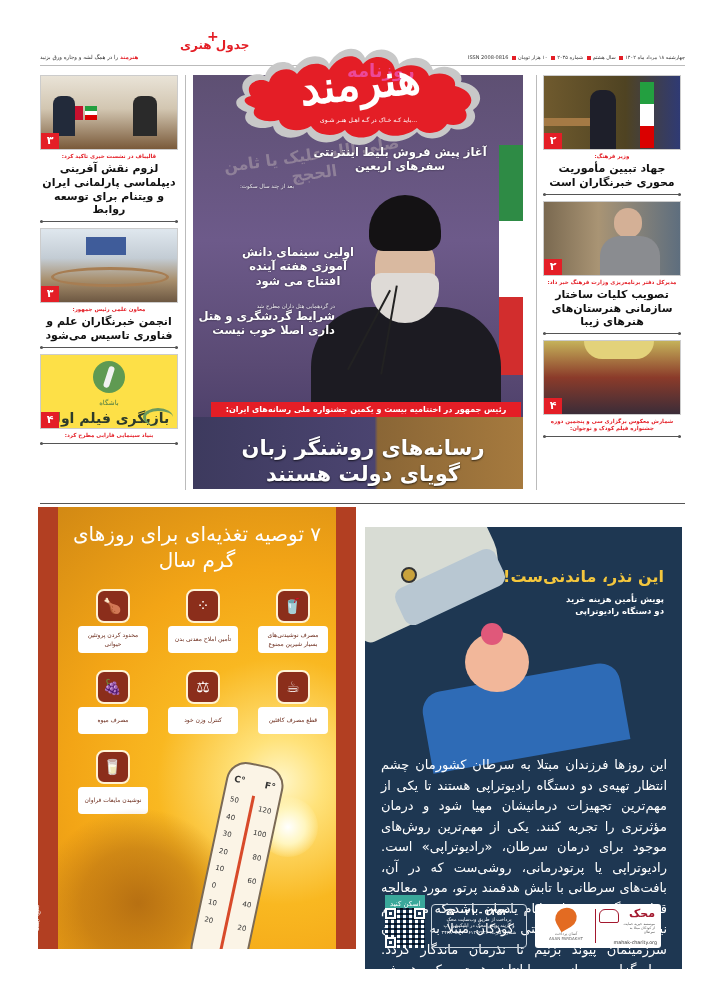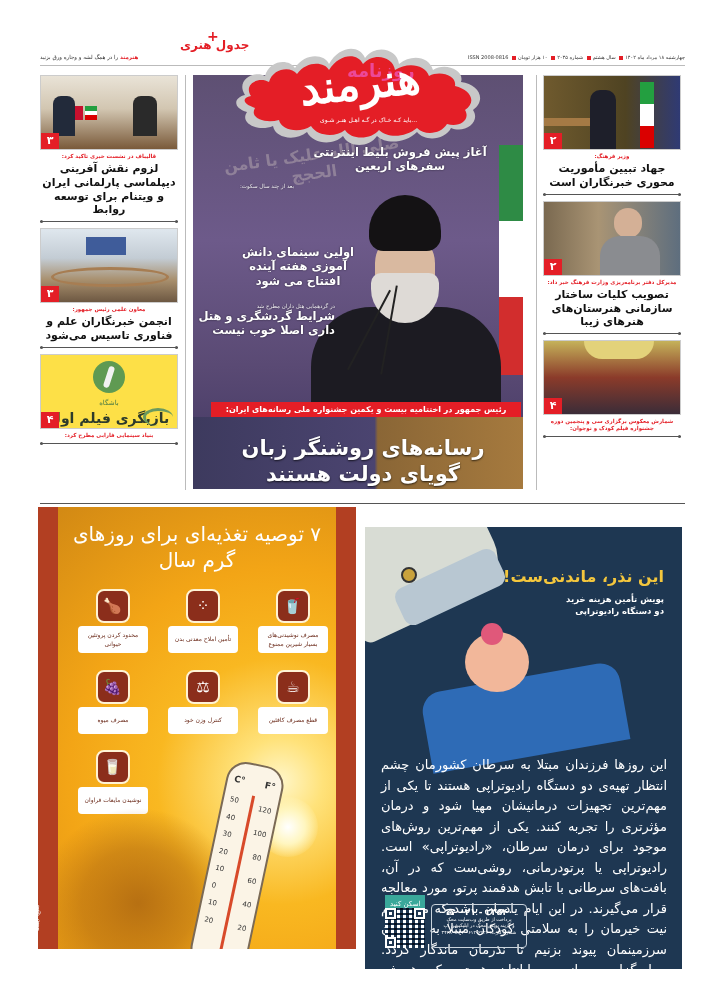--- a/index.html
+++ b/index.html
@@ -335,13 +335,25 @@
     <div class="qr-corner" style="left:0;top:0;"></div>
     <div class="qr-corner" style="right:0;top:0;"></div>
     <div class="qr-corner" style="left:0;bottom:0;"></div>
   </div>
   <div class="paybox">
     <div class="phone"><span>☎ </span><span>۰۲۱ - ۲۳۵۴۰</span></div>
     <div class="note">پرداخت از طریق وب‌سایت محک</div>
     <div class="note">و گزینه پویش محک در اپلیکیشن آپ</div>
     <div class="note">شماره کارت: ۶۲۲۱-۰۶۱۲-۱۸۳۳-۳۴۶۸</div>
   </div>
+  <div class="logos">
+    <div class="ap">
+      <div class="ap-mark"></div>
+      <div class="ap-text">آسان پرداخت</div>
+      <div class="ap-text" style="margin-top:0">ASAN PARDAKHT</div>
+    </div>
+    <div class="divider"></div>
+    <div class="people-icon"></div>
+    <div class="mahak">محک</div>
+    <div class="mahak-sub">موسسه خیریه حمایت از کودکان مبتلا به سرطان</div>
+    <div class="url">mahak-charity.org</div>
+  </div>
 </div>
 
 </body></html>

